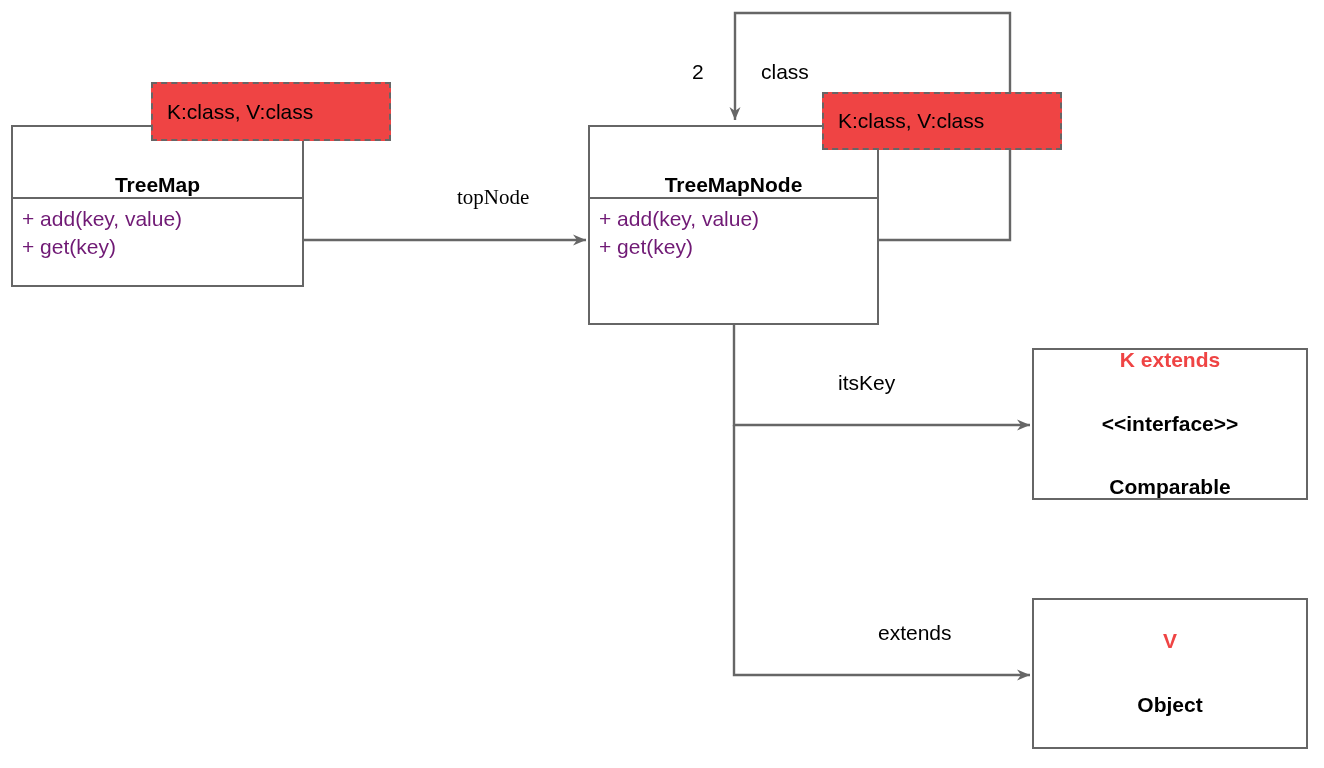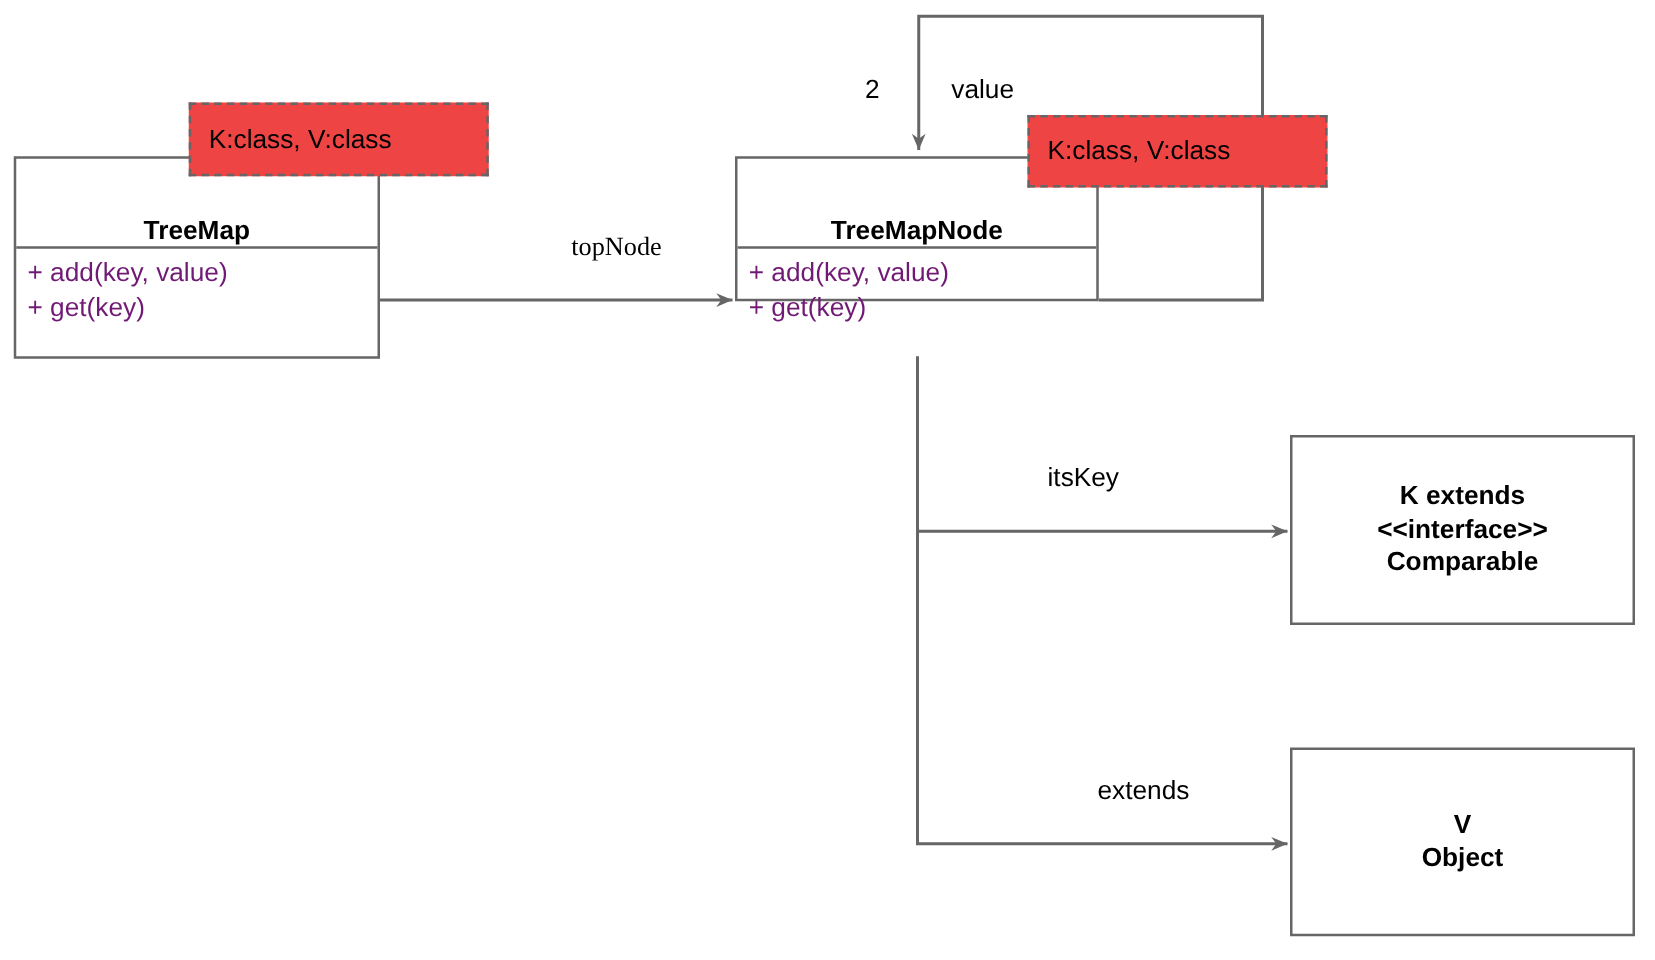--- a/index.html
+++ b/index.html
@@ -76,26 +76,27 @@
     border: 2px solid #666666;
     background: #ffffff;
     display: flex;
     flex-direction: column;
     align-items: center;
     justify-content: center;
     font-size: 21px;
     line-height: 1.28;
   }
   .plain-box .stereo-param {
-    color: #000000;
+    color: #ef4444;
     font-weight: bold;
   }
   .plain-box .type-name {
     color: #000000;
     font-weight: bold;
+    margin-top: 37px;
   }
 
   
   .edge-label {
     position: absolute;
     font-size: 21px;
     color: #000000;
     white-space: nowrap;
     background: transparent;
   }
@@ -136,21 +137,21 @@
     <div class="compartment-ops">
       <div class="op-line">+ add(key, value)</div>
       <div class="op-line">+ get(key)</div>
     </div>
   </div>
 
   <div class="template-box" style="left:151px; top:82px; width:240px; height:59px;">
     <span>K:class, V:class</span>
   </div>
 
-  <div class="uml-class" style="left:588px; top:125px; width:291px; height:116px; z-index:3;">
+  <div class="uml-class" style="left:588px; top:125px; width:291px; height:200px; z-index:3;">
     <div class="compartment-name" style="height:72px;">
       <span>TreeMapNode</span>
     </div>
     <div class="compartment-ops">
       <div class="op-line">+ add(key, value)</div>
       <div class="op-line">+ get(key)</div>
     </div>
   </div>
 
   <div class="template-box" style="left:822px; top:92px; width:240px; height:58px;">
@@ -170,21 +171,21 @@
 
   <div class="edge-label" style="left:457px; top:185px;font-family:Liberation Serif, serif;">
     <span>topNode</span>
   </div>
 
   <div class="edge-label" style="left:692px; top:60px;">
     <span>2</span>
   </div>
 
   <div class="edge-label" style="left:761px; top:60px;">
-    <span>value</span>
+    <span>class</span>
   </div>
 
   <div class="edge-label" style="left:838px; top:371px;">
     <span>itsKey</span>
   </div>
 
   <div class="edge-label" style="left:878px; top:621px;">
     <span>extends</span>
   </div>
 

